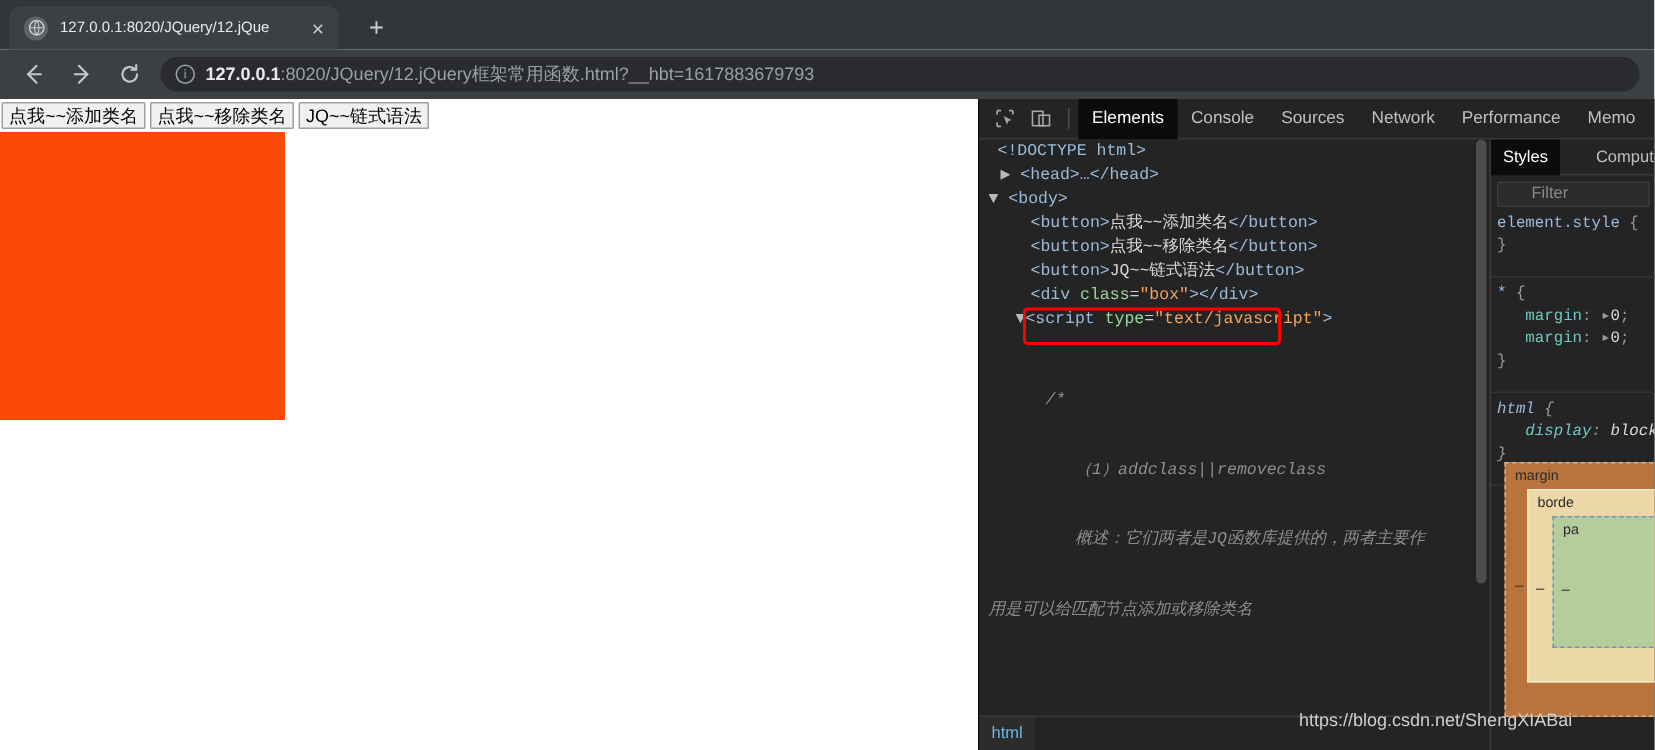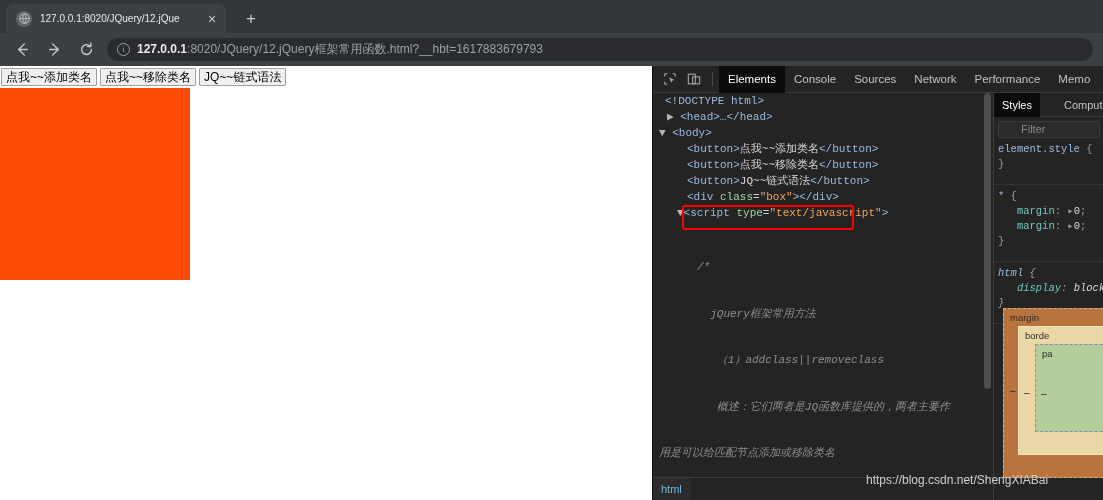--- a/index.html
+++ b/index.html
@@ -295,21 +295,20 @@
       <div class="dom-line" style="padding-left:34px"><span class="tw">&lt;button&gt;</span><span class="txt">点我~~添加类名</span><span class="tw">&lt;/button&gt;</span></div>
       <div class="dom-line" style="padding-left:34px"><span class="tw">&lt;button&gt;</span><span class="txt">点我~~移除类名</span><span class="tw">&lt;/button&gt;</span></div>
       <div class="dom-line" style="padding-left:34px"><span class="tw">&lt;button&gt;</span><span class="txt">JQ~~链式语法</span><span class="tw">&lt;/button&gt;</span></div>
 
       <div class="dom-line" style="padding-left:34px"><span class="tw">&lt;div</span> <span class="attr">class</span><span class="punct">=</span><span class="val">"box"</span><span class="tw">&gt;&lt;/div&gt;</span></div>
 
       <div class="dom-line" style="padding-left:24px"><span class="arrow">▼</span><span class="tw">&lt;script</span> <span class="attr">type</span><span class="punct">=</span><span class="val">"text/javascript"</span><span class="tw">&gt;</span></div>
 
       <div class="code-block" style="padding:8px 0 0 44px">
         <div class="cmt">/*</div>
-        <div class="cmt">  jQuery框架常用方法</div>
         <div class="cmt">   （1）addclass||removeclass</div>
         <div class="cmt">   概述：它们两者是JQ函数库提供的，两者主要作</div>
         <div class="cmt" style="margin-left:-38px">用是可以给匹配节点添加或移除类名</div>
         
       </div>
 
     </div>
 
     <div class="dom-scrollbar">
       <div class="thumb"></div>

